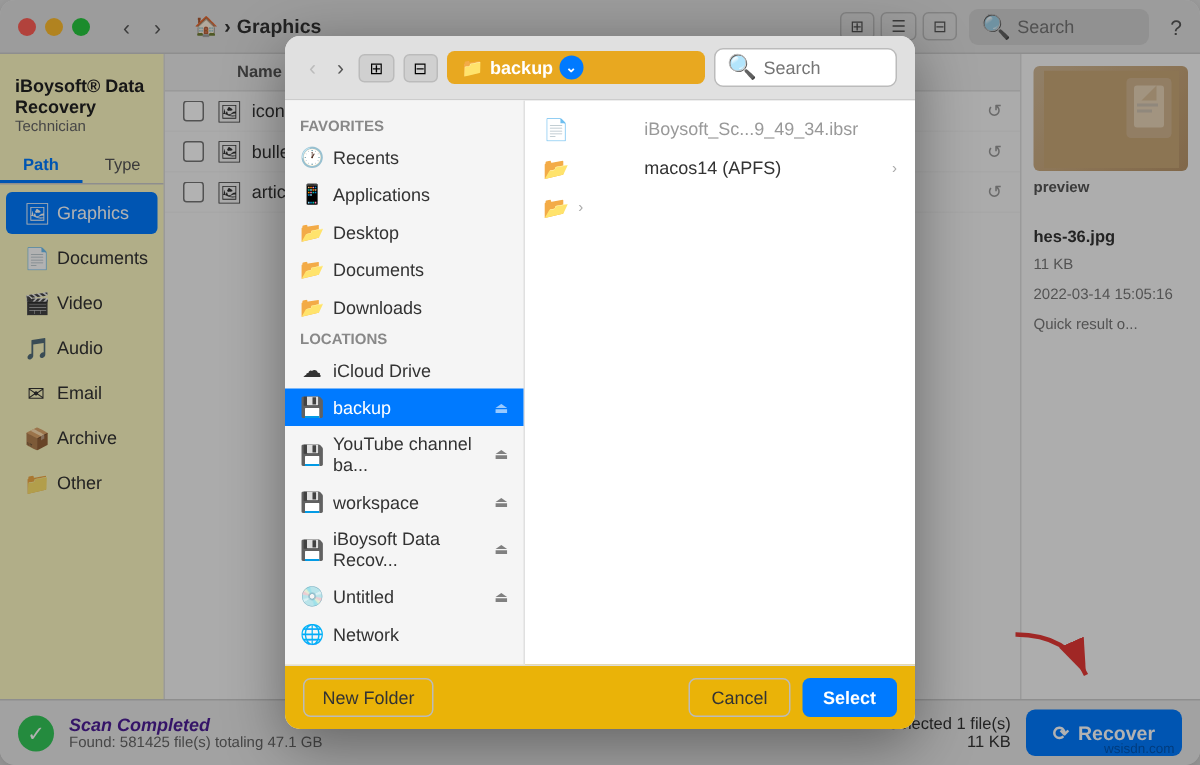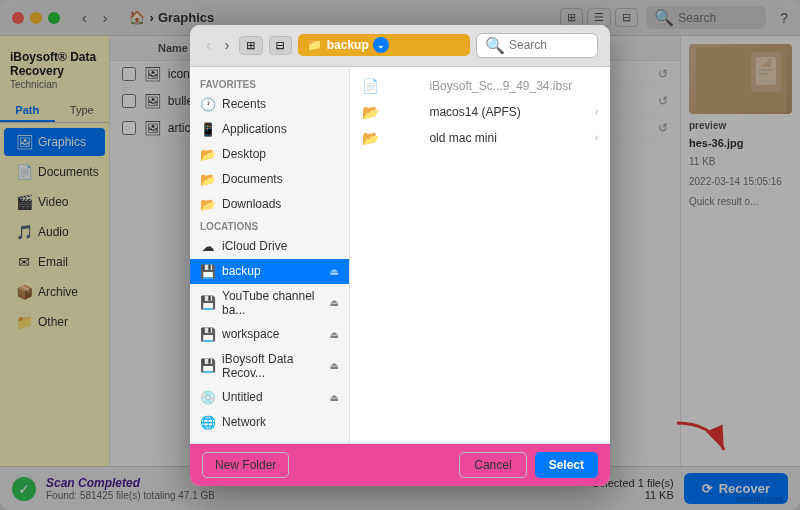--- a/index.html
+++ b/index.html
@@ -273,20 +273,21 @@
     .preview-info {
       font-size: 10px;
       color: #777;
       line-height: 1.4;
     }
     .preview-filename {
       font-size: 11px;
       font-weight: 600;
       color: #333;
       word-break: break-all;
+      margin-top: 15px;
     }
 
     
     .status-bar {
       height: 44px;
       background: #e8e8e8;
       border-top: 1px solid #ccc;
       display: flex;
       align-items: center;
       padding: 0 12px;
@@ -507,21 +508,21 @@
 
     .greyed-item {
       color: #999;
     }
 
     .dialog-footer {
       padding: 8px 12px;
       display: flex;
       justify-content: space-between;
       align-items: center;
-      background: #ec4899;
+      background: #eab308;
       border-top: 1px solid #ddd;
     }
 
     .new-folder-btn {
       background: none;
       border: 1px solid #bbb;
       border-radius: 5px;
       padding: 5px 12px;
       font-size: 12px;
       cursor: pointer;
@@ -798,21 +799,20 @@
           <span class="dfi-icon">📄</span>
           <span class="dfi-name">iBoysoft_Sc...9_49_34.ibsr</span>
         </div>
         <div class="dialog-file-item">
           <span class="dfi-icon">📂</span>
           <span class="dfi-name">macos14 (APFS)</span>
           <span class="dfi-chevron">›</span>
         </div>
         <div class="dialog-file-item">
           <span class="dfi-icon">📂</span>
-          <span class="dfi-name">old mac mini</span>
           <span class="dfi-chevron">›</span>
         </div>
       </div>
 
     </div>
 
     <div class="dialog-footer">
       <button class="new-folder-btn">New Folder</button>
       <div class="dialog-actions">
         <button class="cancel-btn">Cancel</button>

